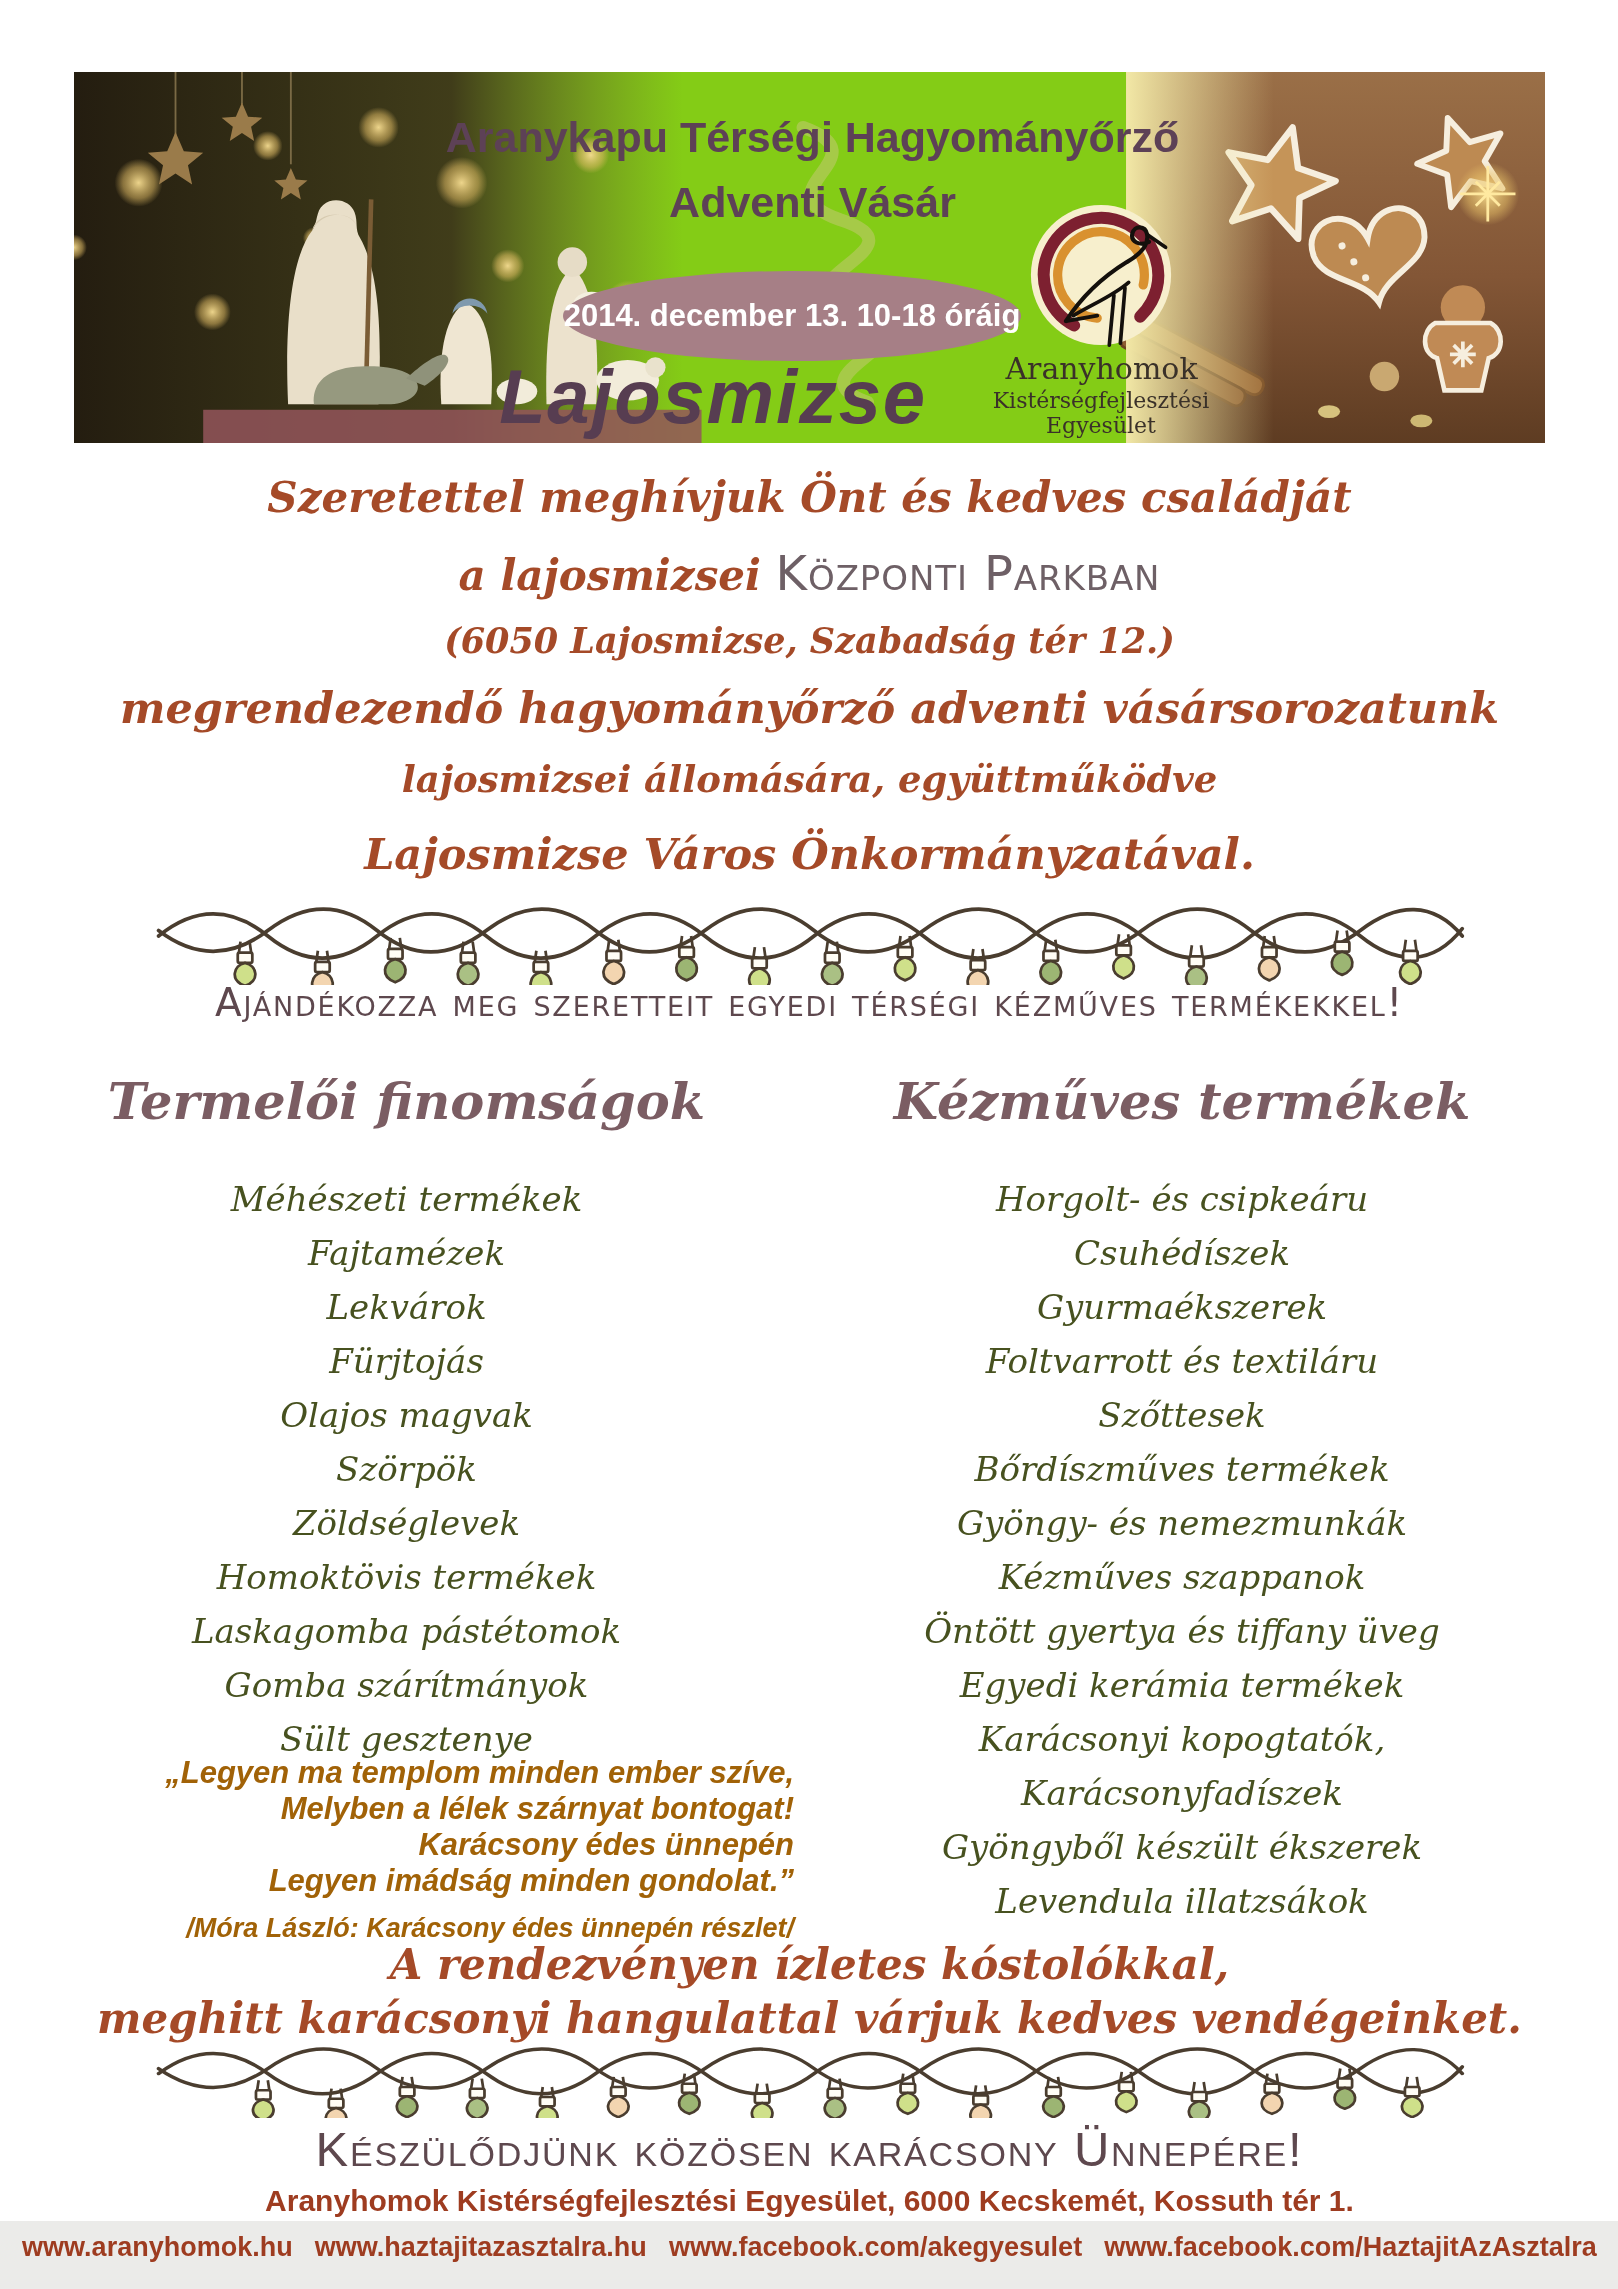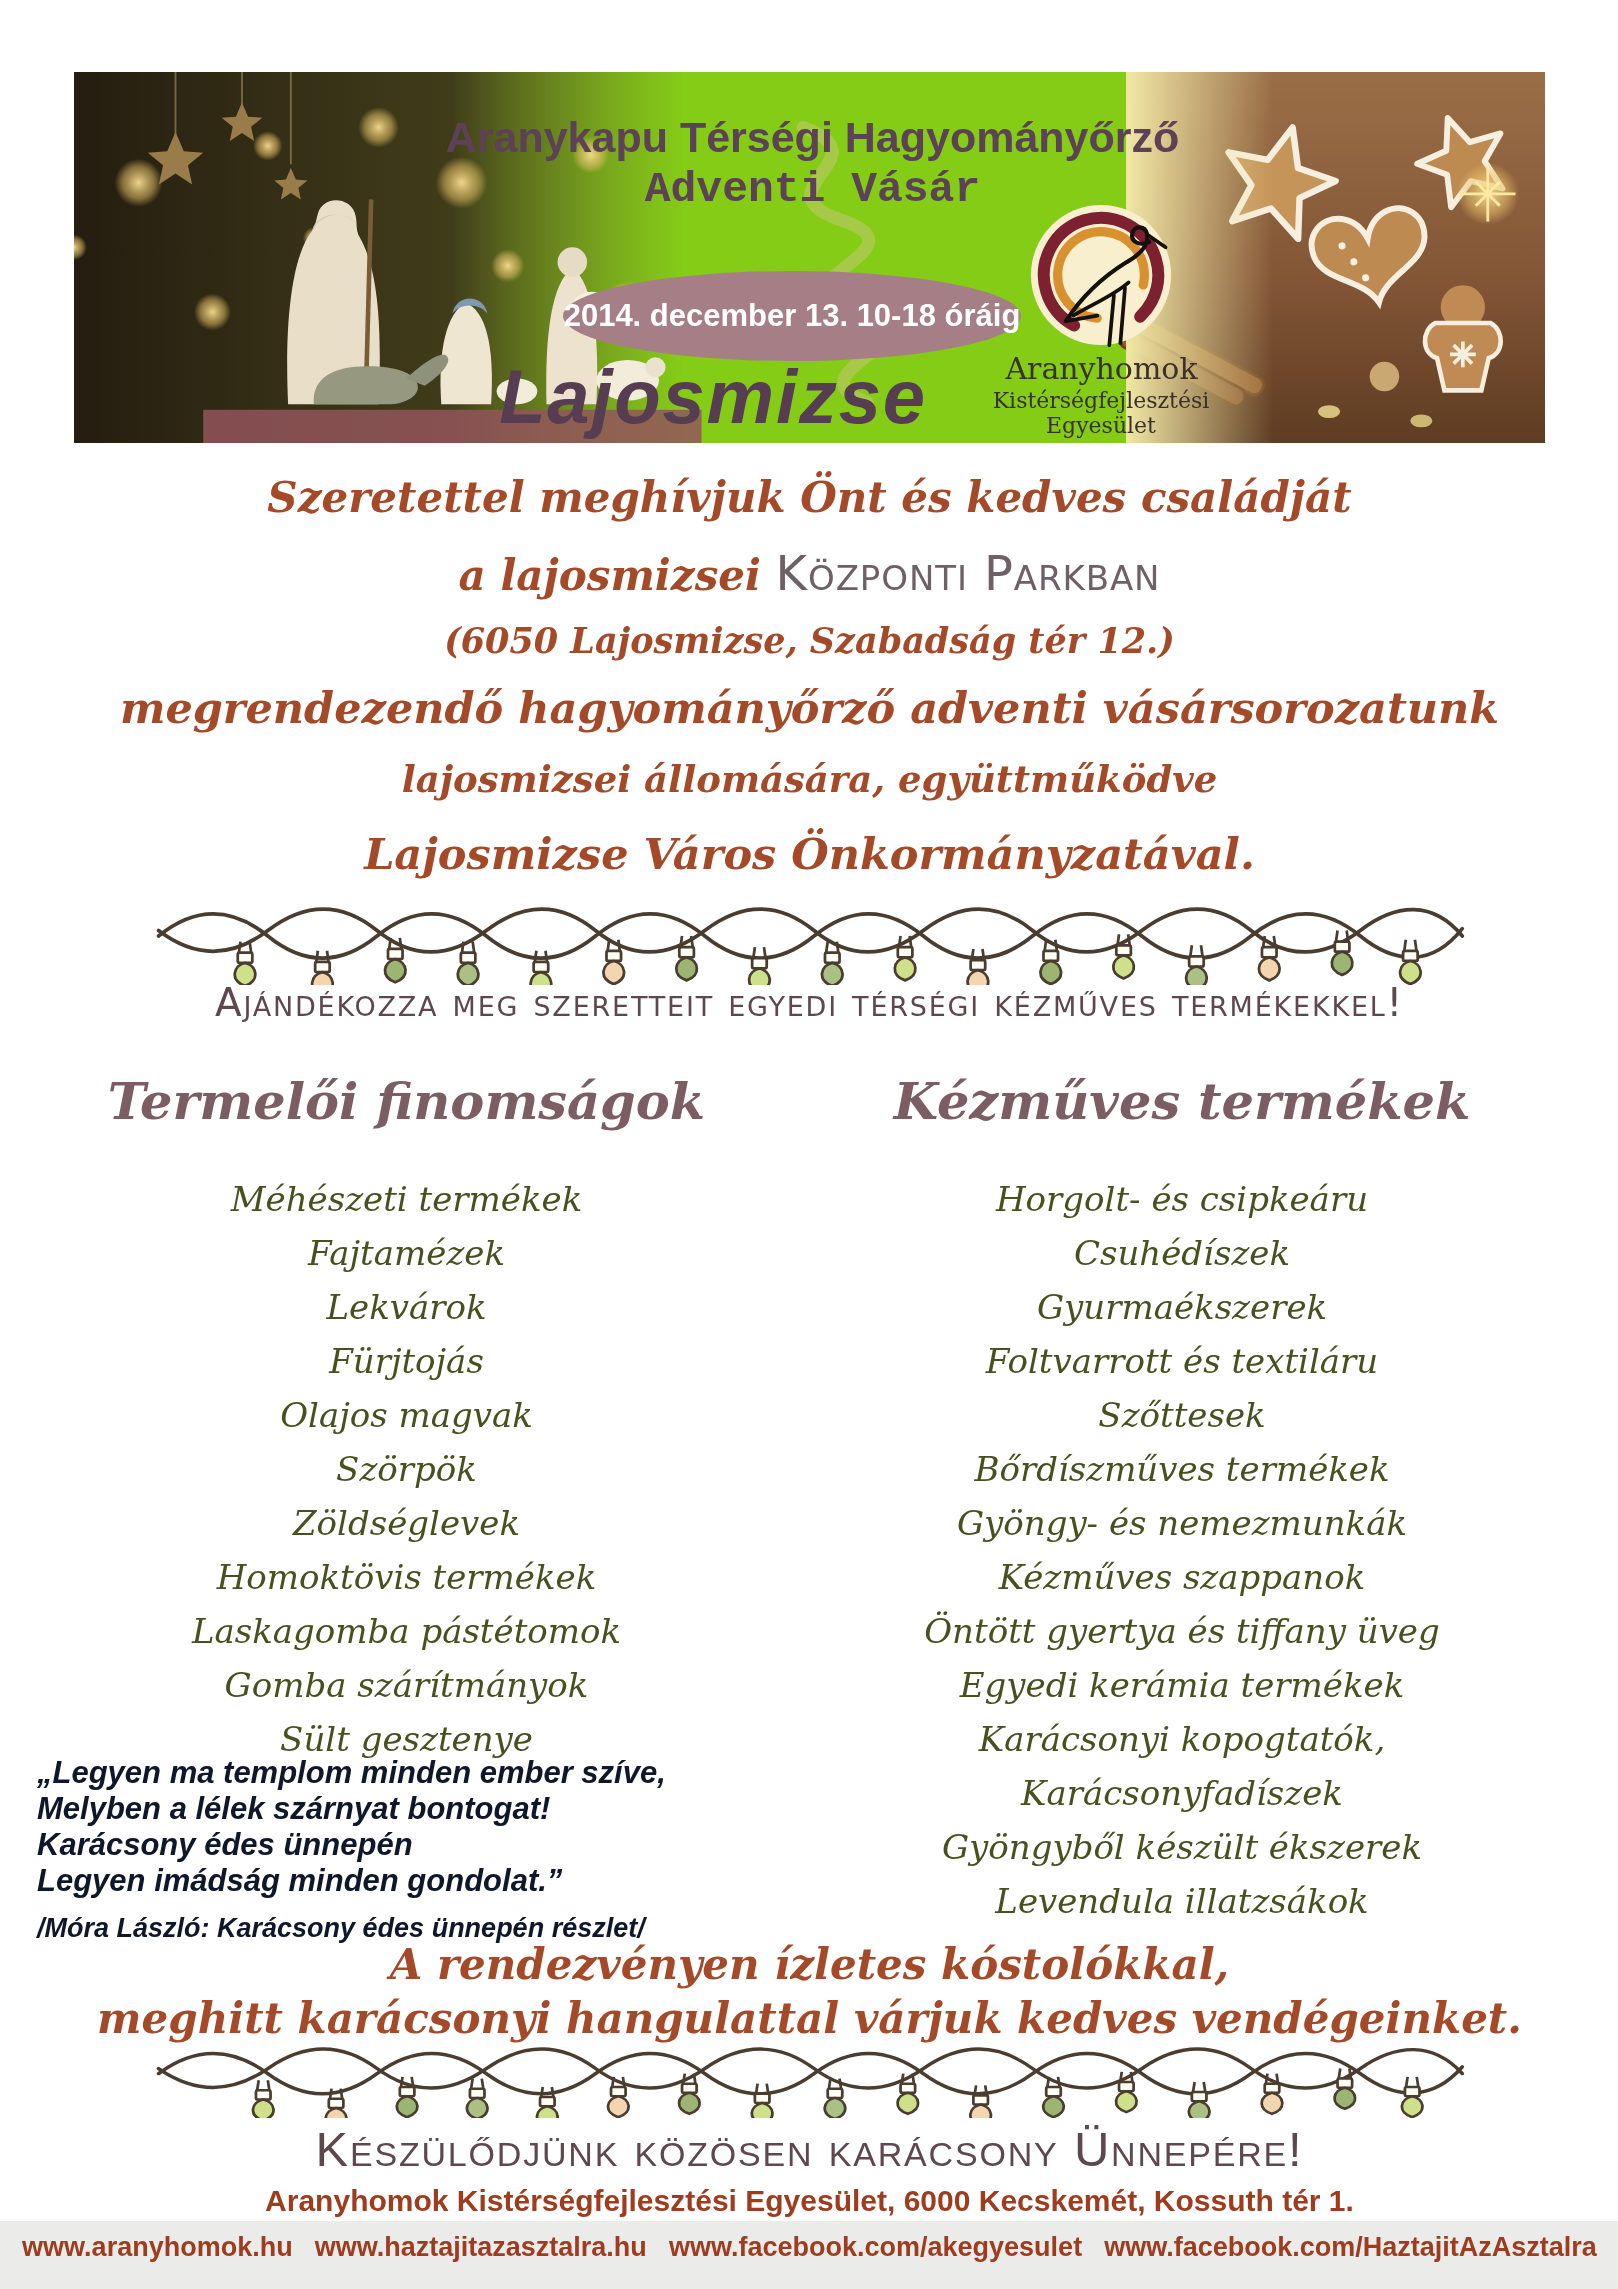--- a/index.html
+++ b/index.html
@@ -5,21 +5,21 @@
   html,body{margin:0;padding:0;background:#ffffff;}
   .page{position:relative;width:1619px;height:2290px;background:#ffffff;
         font-family:"Liberation Sans",sans-serif;overflow:hidden;}
 
   
   .banner{position:absolute;left:74px;top:72px;width:1471px;height:371px;
           background:#84cc16;overflow:hidden;}
   .banner-art{position:absolute;left:0;top:0;width:100%;height:100%;}
   .banner-title{position:absolute;left:231px;top:41px;width:1015px;text-align:center;
           font-weight:bold;font-size:43px;color:#5d4156;}
-  .banner-title.l2{top:93px;font-family:Liberation Mono, monospace;}
+  .banner-title.l2{top:106px;}
   .badge{position:absolute;left:489px;top:199px;width:458px;height:90px;background:#a67f86;
           border-radius:50%;display:flex;align-items:center;justify-content:center;
           color:#ffffff;font-weight:bold;font-size:31px;}
   .city{position:absolute;left:325px;top:281px;width:628px;text-align:center;
           font-size:76px;font-style:italic;font-weight:bold;color:#573d51;letter-spacing:1.8px;}
   .logo-svg{position:absolute;left:944px;top:120px;width:166px;height:166px;}
   .logo-name{position:absolute;left:889px;top:279px;width:277px;text-align:center;
           font-family:"DejaVu Serif",serif;font-size:30px;color:#3a3129;}
   .logo-sub{position:absolute;left:870px;width:314px;text-align:center;
           font-family:"DejaVu Serif",serif;font-size:22px;color:#3a3129;}
@@ -46,22 +46,22 @@
   .col{position:absolute;top:1061px;text-align:center;}
   .col.left{left:51px;width:711px;}
   .col.right{left:808px;width:748px;}
   .col h2{margin:10px;font-family:"DejaVu Serif",serif;font-style:italic;font-weight:bold;
           font-size:51px;color:#7b5d63;}
   .col ul{list-style:none;margin:41px 0 0 0;padding:0;
           font-family:"DejaVu Serif",serif;font-style:italic;font-size:34px;
           color:#47511f;line-height:54px;}
 
   
-  .quote{position:absolute;left:37px;top:1755px;width:757px;text-align:left;
-         color:#0f172a;font-weight:bold;font-style:italic;font-size:31px;line-height:36px;}
+  .quote{position:absolute;left:37px;top:1755px;width:757px;text-align:right;
+         color:#a16207;font-weight:bold;font-style:italic;font-size:31px;line-height:36px;}
   .quote .attr{display:block;margin-top:11px;font-size:27px;}
 
   .closing1{top:1940px;font-size:42px;}
   .closing2{top:1994px;font-size:42px;}
 
   .prepare{top:2121px;font-family:Liberation Sans, sans-serif;font-variant:small-caps;
         font-size:49px;letter-spacing:1.8px;color:#5e484e;}
 
   .address{top:2184px;font-size:30px;font-weight:bold;color:#9e3c20;}
 

